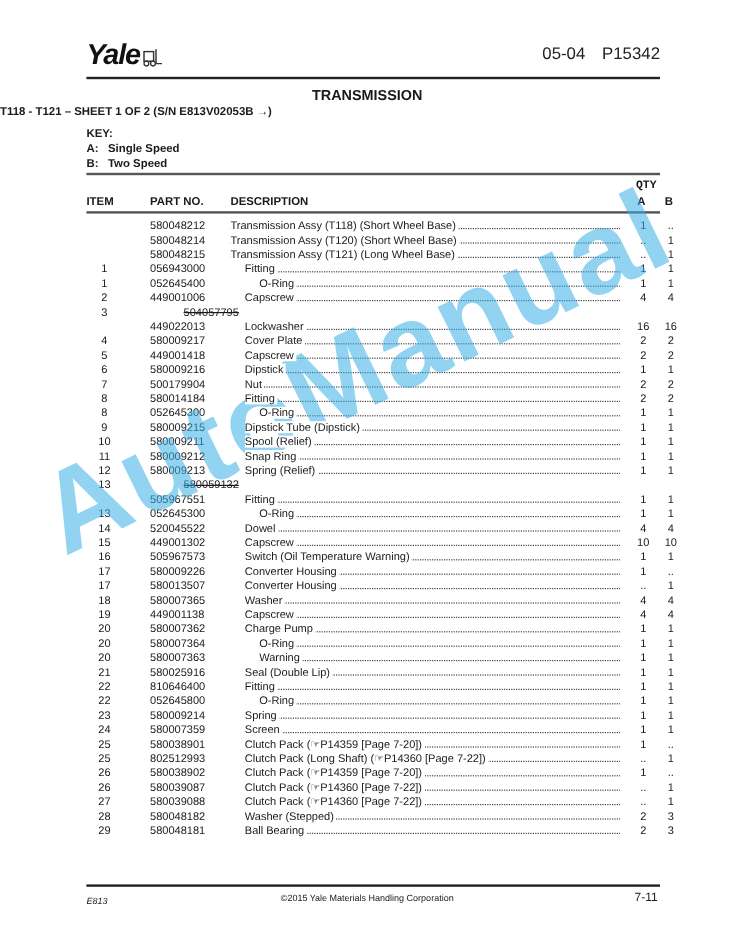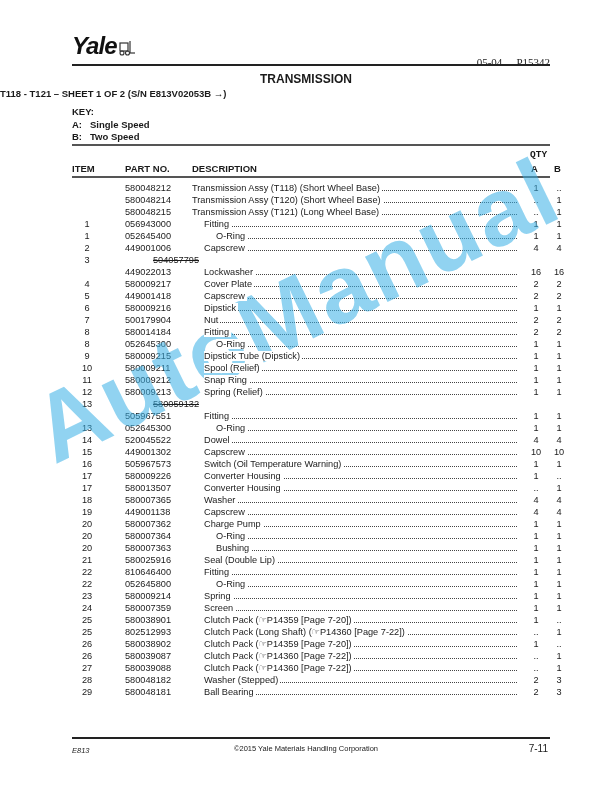--- a/index.html
+++ b/index.html
@@ -3,21 +3,21 @@
 <meta charset="utf-8">
 <style>
   html, body { margin: 0; padding: 0; background: #ffffff; }
   body { width: 612px; height: 792px; position: relative; overflow: hidden;
          font-family: "Liberation Sans", sans-serif; color: #1a1a1a; }
   .page { position: absolute; left: 0; top: 0; width: 612px; height: 792px; }
   .logo { position: absolute; left: 72px; top: 34px; height: 24px; display: flex; align-items: flex-end; }
   .logo-text { font-family: "Liberation Sans", sans-serif; font-weight: bold; font-style: italic;
                font-size: 24px; letter-spacing: -1px; color: #111; line-height: 24px; }
   .logo-truck { width: 18px; height: 16px; margin-left: 2px; margin-bottom: 2px; }
-  .header-right { position: absolute; right: 62px; top: 56px; font-size: 11px; color: #222; font-family: Liberation Serif, serif; }
+  .header-right { position: absolute; right: 62px; top: 36px; font-size: 14px; color: #222; }
   .header-right span + span { margin-left: 14px; }
   .rule-thick { position: absolute; left: 72px; width: 478px; height: 2px; background: #222; }
   .rule-mid { position: absolute; left: 72px; width: 478px; height: 1.5px; background: #555; }
   .title { position: absolute; left: 0; width: 612px; text-align: center; top: 72px;
            font-weight: bold; font-size: 12px; }
   .subtitle { position: absolute; left: 0; width: 612px; text-align: left; top: 88px;
               font-weight: bold; font-size: 9.5px; }
   .key { position: absolute; left: 72px; top: 106px; font-weight: bold; font-size: 9.5px; line-height: 12.5px; }
   .key .k-letter { display: inline-block; width: 18px; }
   .col-hdr { position: absolute; font-weight: bold; font-size: 9.5px; }
@@ -342,21 +342,21 @@
         <div class="c-desc" style="left: 144px; width: 301px;">
           <span class="desc-inner"><span class="leader"></span><span class="txt">O-Ring</span></span>
         </div>
         <div class="c-qa">1</div>
         <div class="c-qb">1</div>
       </div>
       <div class="row">
         <div class="c-item">20</div>
         <div class="c-part">580007363</div>
         <div class="c-desc" style="left: 144px; width: 301px;">
-          <span class="desc-inner"><span class="leader"></span><span class="txt">Bushing</span></span>
+          <span class="desc-inner"><span class="leader"></span><span class="txt">Warning</span></span>
         </div>
         <div class="c-qa">1</div>
         <div class="c-qb">1</div>
       </div>
       <div class="row">
         <div class="c-item">21</div>
         <div class="c-part">580025916</div>
         <div class="c-desc" style="left: 132px; width: 313px;">
           <span class="desc-inner"><span class="leader"></span><span class="txt">Seal (Double Lip)</span></span>
         </div>

